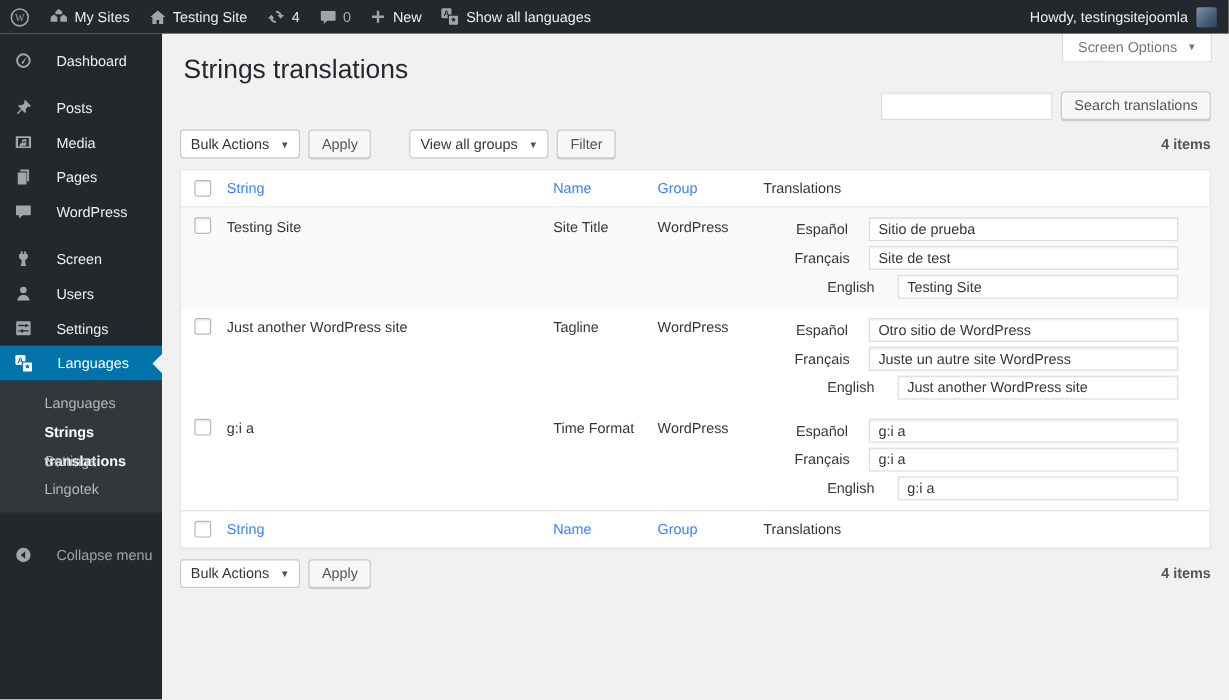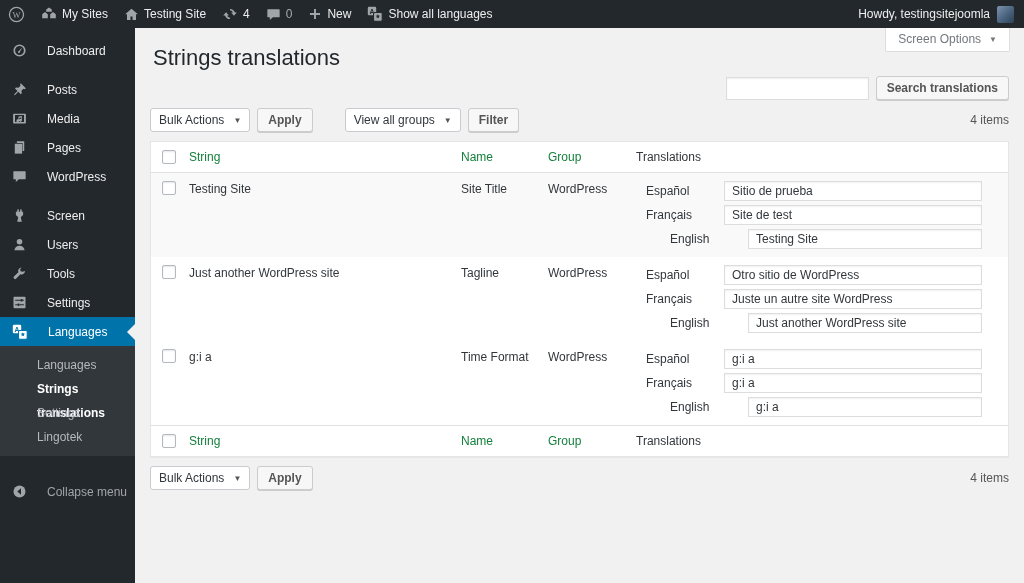--- a/index.html
+++ b/index.html
@@ -78,70 +78,70 @@
   .search-input {
     width:143px; height:23px; border:1px solid #ddd; background:#fff;
     box-shadow: inset 0 1px 2px rgba(0,0,0,.07); border-radius:0;
     padding:0 6px; font-size:12px; font-family:inherit;
   }
   .btn {
     display:inline-flex; align-items:center; justify-content:center;
     height:24px; padding:0 10px;
     background:#f7f7f7; border:1px solid #ccc; border-radius:3px;
     box-shadow:0 1px 0 #ccc; color:#555; font-size:12px; cursor:pointer;
-    font-family:inherit; white-space:nowrap;font-weight:bold;
+    font-family:inherit; white-space:nowrap;
   }
   .search-row .btn { margin-left:7px; background:#f7f7f7; }
 
   .tablenav { display:flex; align-items:center; margin-top:8px; height:24px; }
   .tablenav.bottom { margin-top:9px; }
   .select {
     display:inline-flex; align-items:center; gap:9px;
     height:24px; padding:0 8px; background:#fff;
     border:1px solid #c8ccd0; border-radius:3px; color:#32373c;
     font-size:12px; cursor:pointer; white-space:nowrap;
   }
   .select .caret { color:#555; }
   .tablenav .btn { margin-left:7px; }
   .select + .btn { margin-right:16px; }
-  .items-count { margin-left:auto; color:#555; font-size:12px; }
+  .items-count { margin-left:auto; color:#555; font-size:12px;font-weight:bold; }
 
   
   table.list-table {
     width:859px; margin-top:9px; border:1px solid #e5e5e5;
     background:#fff; border-spacing:0; table-layout:fixed;
     box-shadow:0 1px 1px rgba(0,0,0,.04);
   }
   .list-table thead td, .list-table thead th,
   .list-table tfoot td, .list-table tfoot th {
     padding:8px 8px 8px 0; font-size:12px; font-weight:400; text-align:left; color:#32373c;
   }
   .list-table thead tr { border-bottom:1px solid #e1e1e1; }
   .list-table thead td, .list-table thead th { border-bottom:1px solid #e1e1e1; }
   .list-table tfoot td, .list-table tfoot th { border-top:1px solid #e1e1e1; }
   .col-cb { width:38px; }
   .col-string { width:272px; }
   .col-name { width:87px; }
   .col-group { width:88px; }
   .col-trans { width:372px; }
-  th.sortable a, td.head-cell a { color:#15803d; cursor:pointer; }
+  th.sortable a, td.head-cell a { color:#3b82f6; cursor:pointer; }
   .list-table .cb-cell { padding:8px 0 8px 11px; vertical-align:top; }
   .list-table thead .cb-cell, .list-table tfoot .cb-cell { vertical-align:middle; }
   .cbx {
     appearance:none; -webkit-appearance:none;
     width:14px; height:14px; background:#fff;
     border:1px solid #b4b9be; border-radius:2px;
     box-shadow:inset 0 1px 2px rgba(0,0,0,.1); cursor:pointer; display:block;
   }
   .list-table tbody td { padding:9px 8px 9px 0; vertical-align:top; font-size:12px; color:#32373c; }
   .list-table tbody tr.alt { background:#f9f9f9; }
   td.trans-cell { padding:8px 26px 8px 10px !important; }
   .lang-row { display:flex; align-items:center; margin-bottom:4px; }
   .lang-row:last-child { margin-bottom:0;margin-left:24px; }
-  .lang-label { width:78px; flex:none; font-size:12px; color:#32373c; }
+  .lang-label { width:78px; flex:none; font-size:12px; color:#32373c;text-align:center; }
   .trans-input {
     flex:1; height:20px; border:1px solid #ddd; background:#fff;
     box-shadow:inset 0 1px 2px rgba(0,0,0,.06);
     padding:0 7px; font-size:12px; color:#32373c; font-family:inherit; min-width:0;
   }
 </style>
 </head>
 <body>
 
 <div class="admin-bar">
@@ -268,28 +268,20 @@
       <span>Screen</span>
     </li>
     <li class="menu-item">
       <span class="mi-icon">
         <svg width="15" height="15" viewBox="0 0 20 20">
             <circle cx="10" cy="6.2" r="3.7" fill="currentColor"></circle>
             <path fill="currentColor" d="M3.2 17.8c.3-3.9 3.2-6.1 6.8-6.1s6.5 2.2 6.8 6.1z"></path>
           </svg>
       </span>
       <span>Users</span>
-    </li>
-    <li class="menu-item">
-      <span class="mi-icon">
-        <svg width="15" height="15" viewBox="0 0 20 20">
-            <path fill="currentColor" d="M17.4 6.7a4.6 4.6 0 01-6.2 4.3l-5.5 5.6a2 2 0 11-2.8-2.8l5.6-5.5A4.6 4.6 0 0112.8 2l-2 2.3.7 2.6 2.6.7z"></path>
-          </svg>
-      </span>
-      <span>Tools</span>
     </li>
     <li class="menu-item">
       <span class="mi-icon">
         <svg width="15" height="15" viewBox="0 0 20 20">
             <path fill="currentColor" d="M3 2.3h14a1 1 0 011 1v13.4a1 1 0 01-1 1H3a1 1 0 01-1-1V3.3a1 1 0 011-1z"></path>
             <path stroke="var(--icon-bg)" stroke-width="1.6" d="M4.3 7h6.6M14.6 7h1.2M4.3 13h2.6M10.6 13h5.2"></path>
             <circle cx="12.8" cy="7" r="1.7" fill="var(--icon-bg)"></circle>
             <circle cx="8.7" cy="13" r="1.7" fill="var(--icon-bg)"></circle>
           </svg>
       </span>

